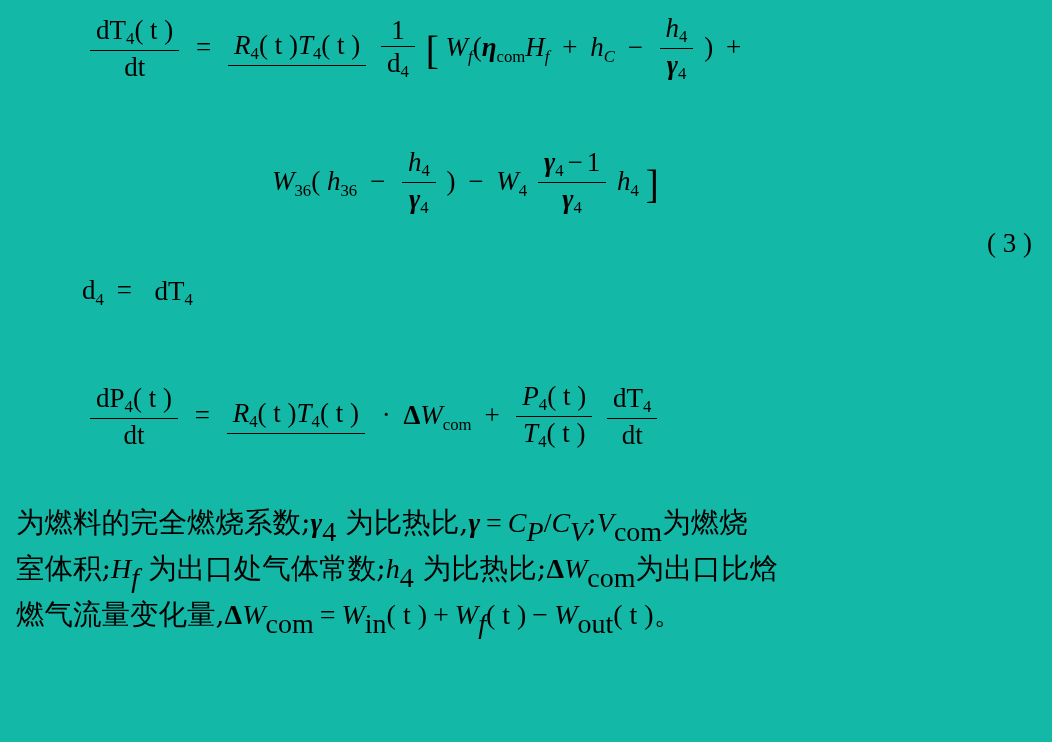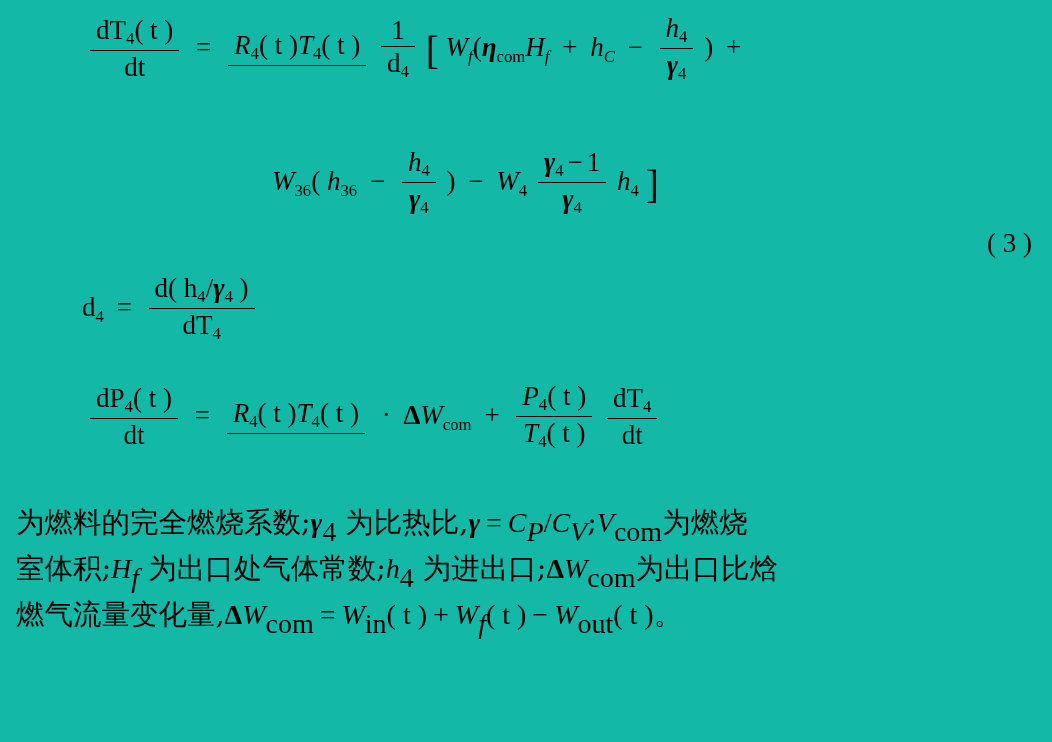--- a/index.html
+++ b/index.html
@@ -160,21 +160,20 @@
     <span class="it">h</span><span class="sub">4</span>
     <span class="brk">]</span>
   </div>
 
   <div class="eq-number">( 3 )</div>
 
   <div class="eq-line math" id="eq3-l3">
     <span class="up">d</span><span class="sub">4</span>
     <span class="op">=</span>
     <span class="frac">
-      <span class="num"><span class="up">d( h</span><span class="sub">4</span><span class="up">/</span><span class="bf it">γ</span><span class="sub">4</span><span class="up"> )</span></span>
       <span class="den"><span class="up">dT</span><span class="sub">4</span></span>
     </span>
   </div>
 
   <div class="eq-line math" id="eq3-l4">
     <span class="frac">
       <span class="num"><span class="up">dP</span><span class="sub">4</span><span class="up">( t )</span></span>
       <span class="den"><span class="up">dt</span></span>
     </span>
     <span class="op">=</span>
@@ -195,21 +194,21 @@
   </div>
 
   <div class="body-text">
 
 
     <span class="ln">
       <span class="cn">为燃料的完全燃烧系数;</span><span class="math bf it">γ</span><span class="math sub">4</span>&nbsp;<span class="cn">为比热比,</span><span class="math bf it">γ</span><span class="math op">=</span><span class="math it">C</span><span class="math sub it">P</span><span class="math">/</span><span class="math it">C</span><span class="math sub it">V</span><span class="cn">;</span><span class="math it">V</span><span class="math sub">com</span><span class="cn">为燃烧</span>
     </span>
 
     <span class="ln">
-      <span class="cn">室体积;</span><span class="math it">H</span><span class="math sub it">f</span>&nbsp;<span class="cn">为出口处气体常数;</span><span class="math it">h</span><span class="math sub">4</span>&nbsp;<span class="cn">为进出口;</span><span class="math bf">Δ</span><span class="math it">W</span><span class="math sub">com</span><span class="cn">为出口比焓</span>
+      <span class="cn">室体积;</span><span class="math it">H</span><span class="math sub it">f</span>&nbsp;<span class="cn">为出口处气体常数;</span><span class="math it">h</span><span class="math sub">4</span>&nbsp;<span class="cn">为比热比;</span><span class="math bf">Δ</span><span class="math it">W</span><span class="math sub">com</span><span class="cn">为出口比焓</span>
     </span>
 
     <span class="ln">
       <span class="cn">燃气流量变化量,</span><span class="math bf">Δ</span><span class="math it">W</span><span class="math sub">com</span><span class="math op">=</span><span class="math it">W</span><span class="math sub">in</span><span class="math">( t )</span><span class="math op">+</span><span class="math it">W</span><span class="math sub it">f</span><span class="math">( t )</span><span class="math op">−</span><span class="math it">W</span><span class="math sub">out</span><span class="math">( t )</span><span class="cn">。</span>
     </span>
 
   </div>
 
 </div>
 

